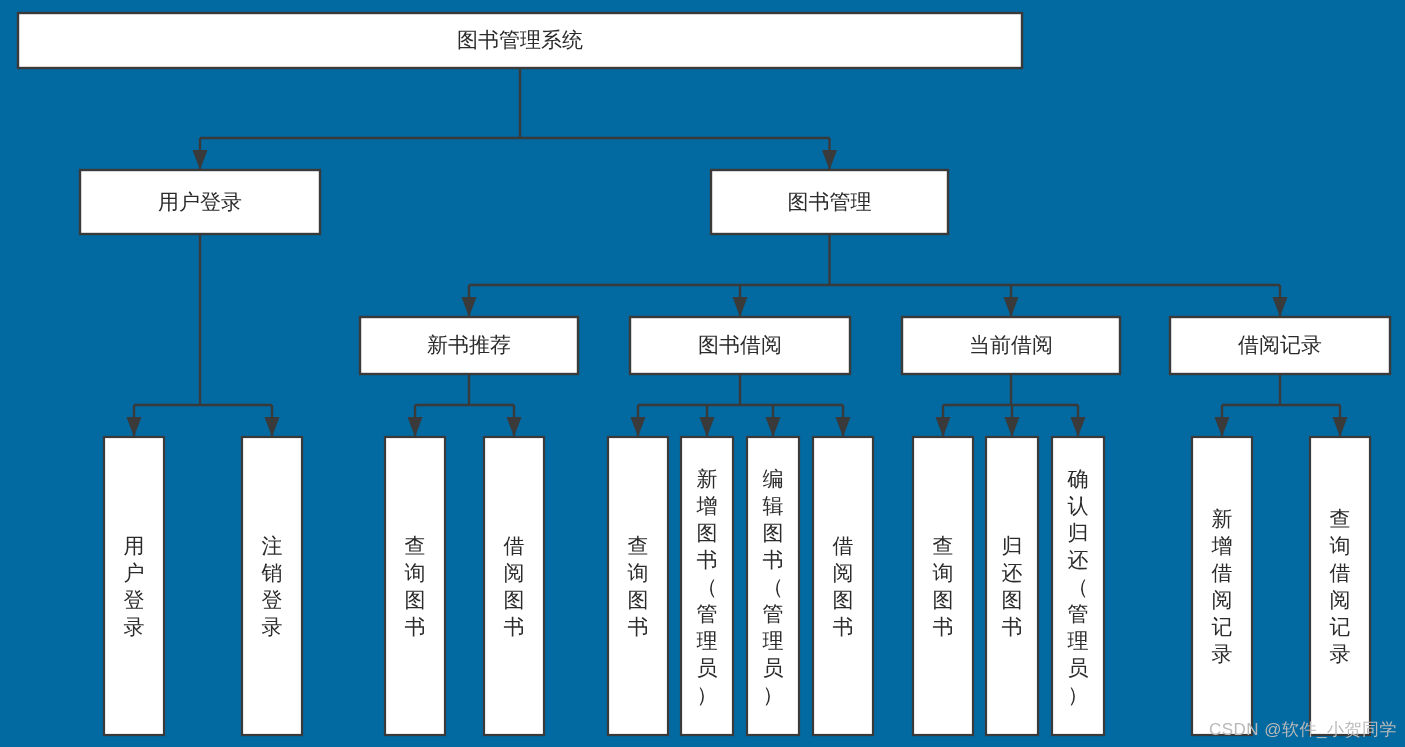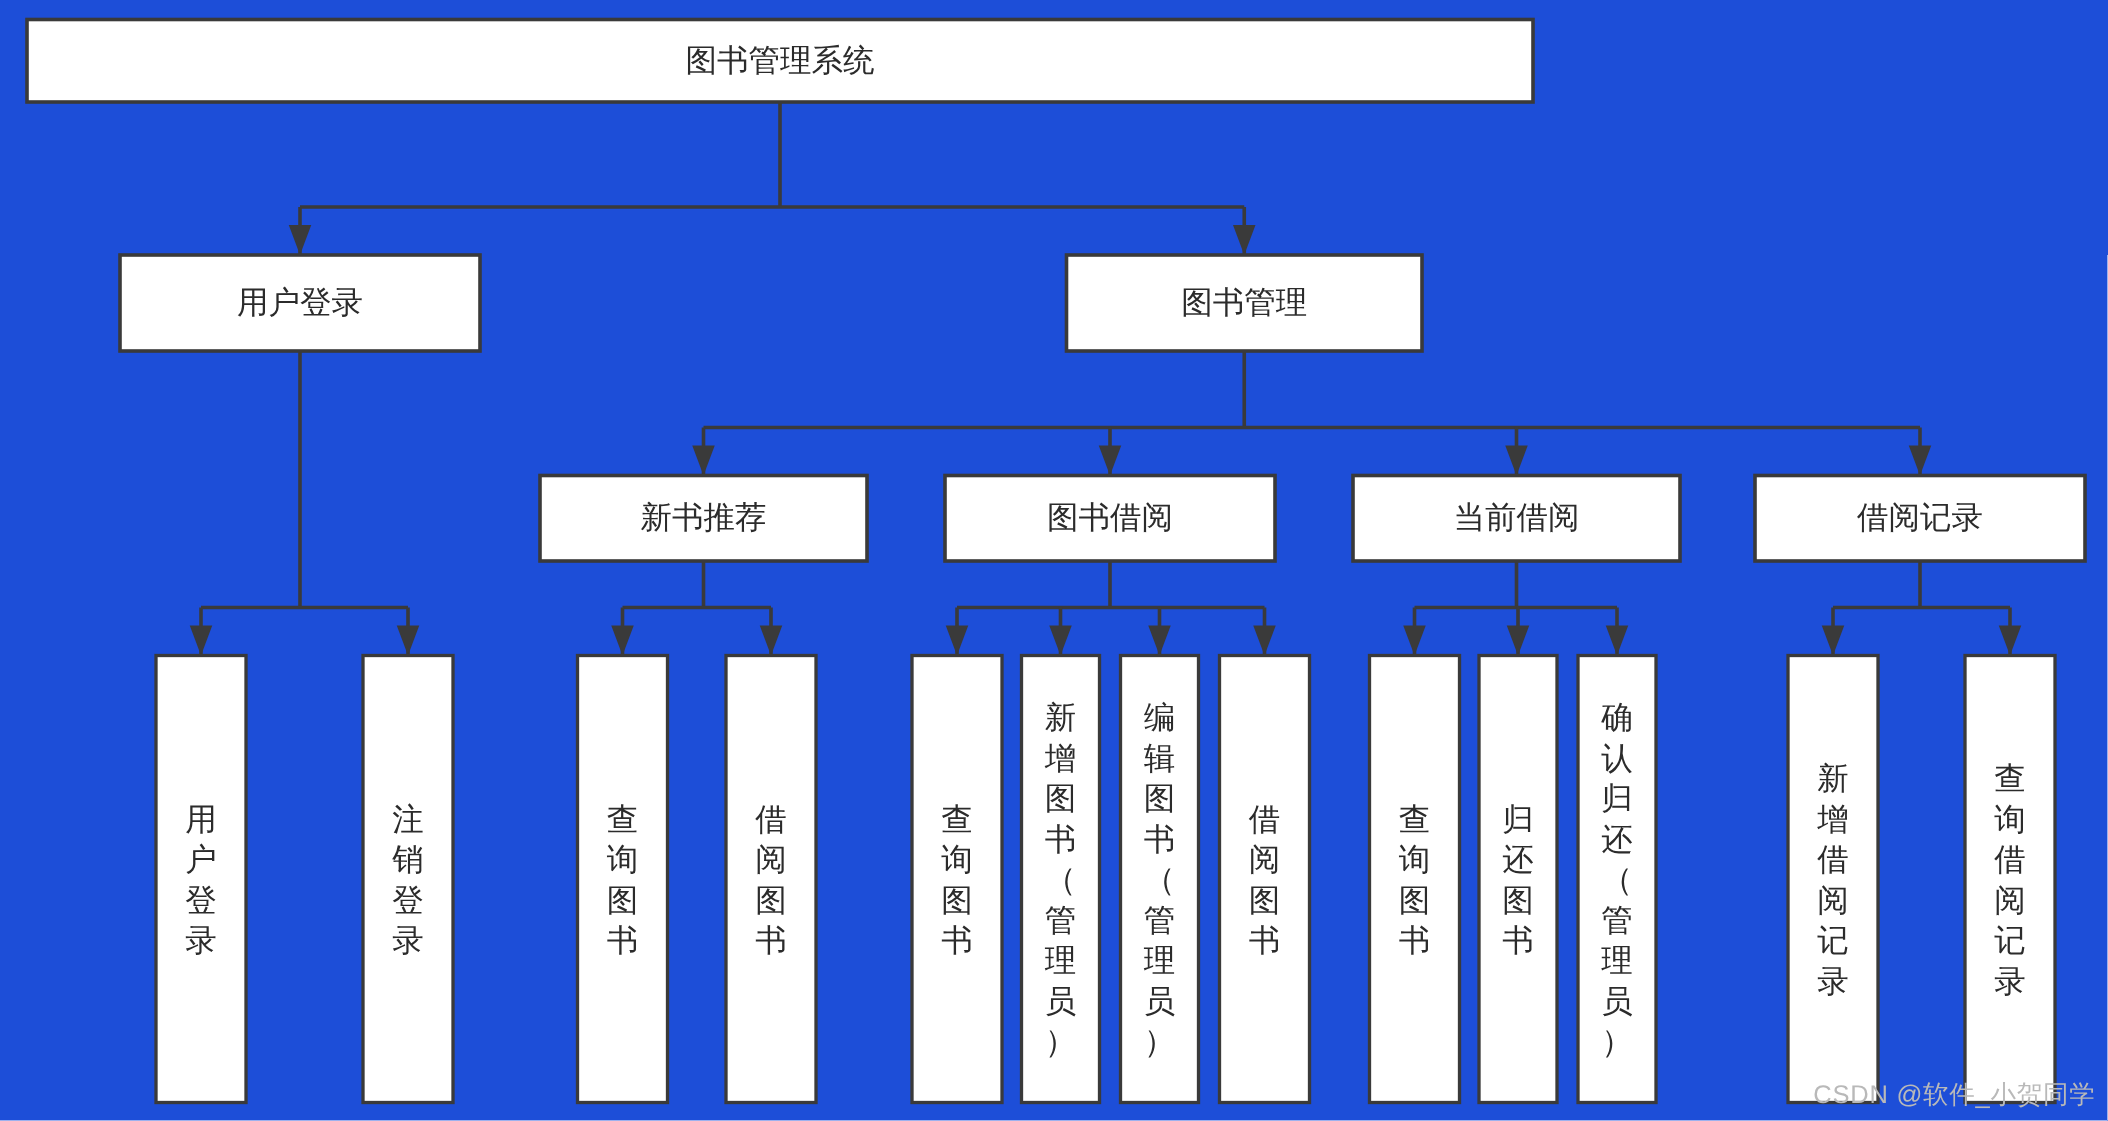--- a/index.html
+++ b/index.html
@@ -7,21 +7,21 @@
     padding: 0;
     background: #ffffff;
   }
   body {
     font-family: "Liberation Sans", "DejaVu Sans", sans-serif;
   }
   #diagram-root {
     position: relative;
     width: 1405px;
     height: 747px;
-    background: #1d4ed8;
+    background: #0369a1;
     overflow: hidden;
   }
   svg.flow {
     position: absolute;
     top: 0;
     left: 0;
     width: 1405px;
     height: 747px;
   }
   .node-box {

